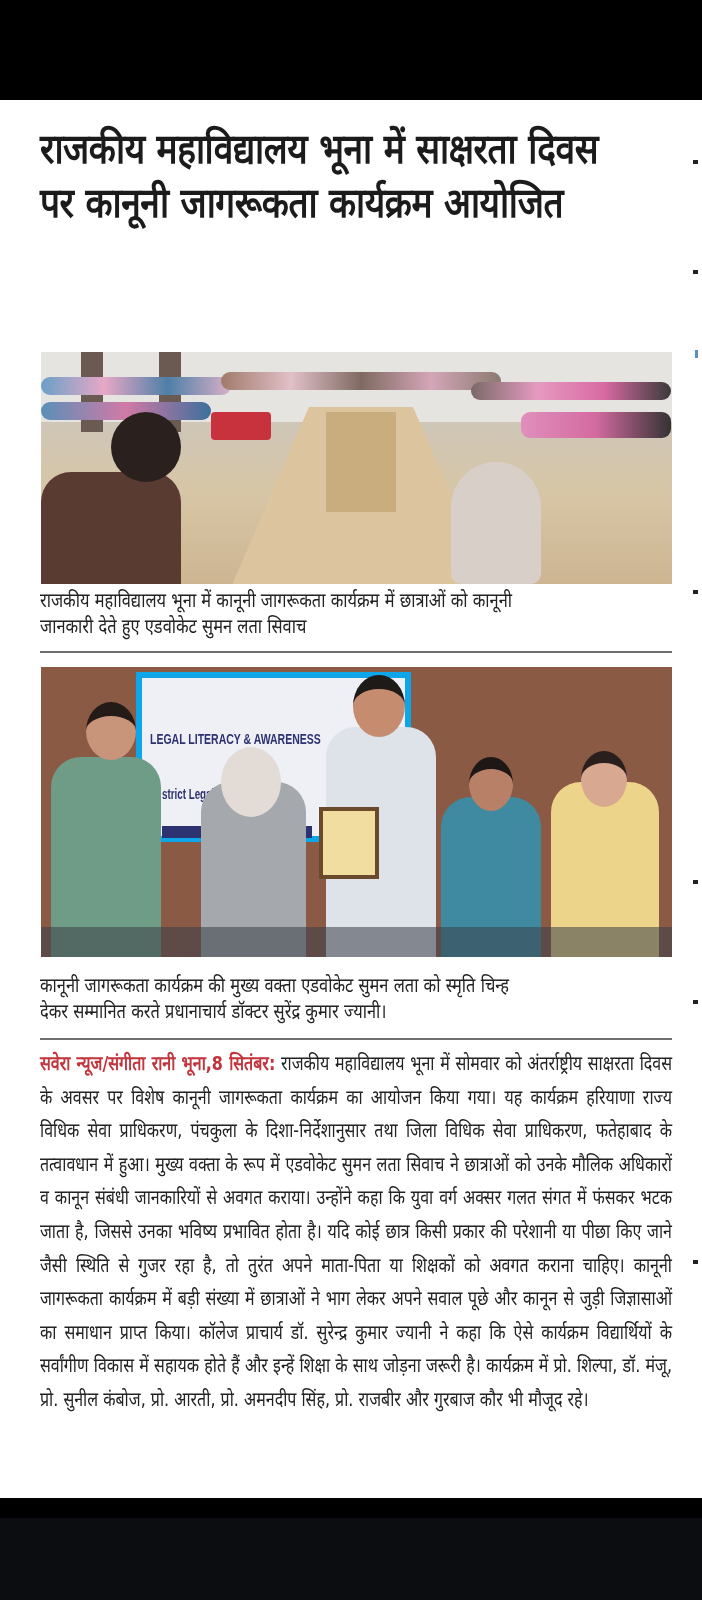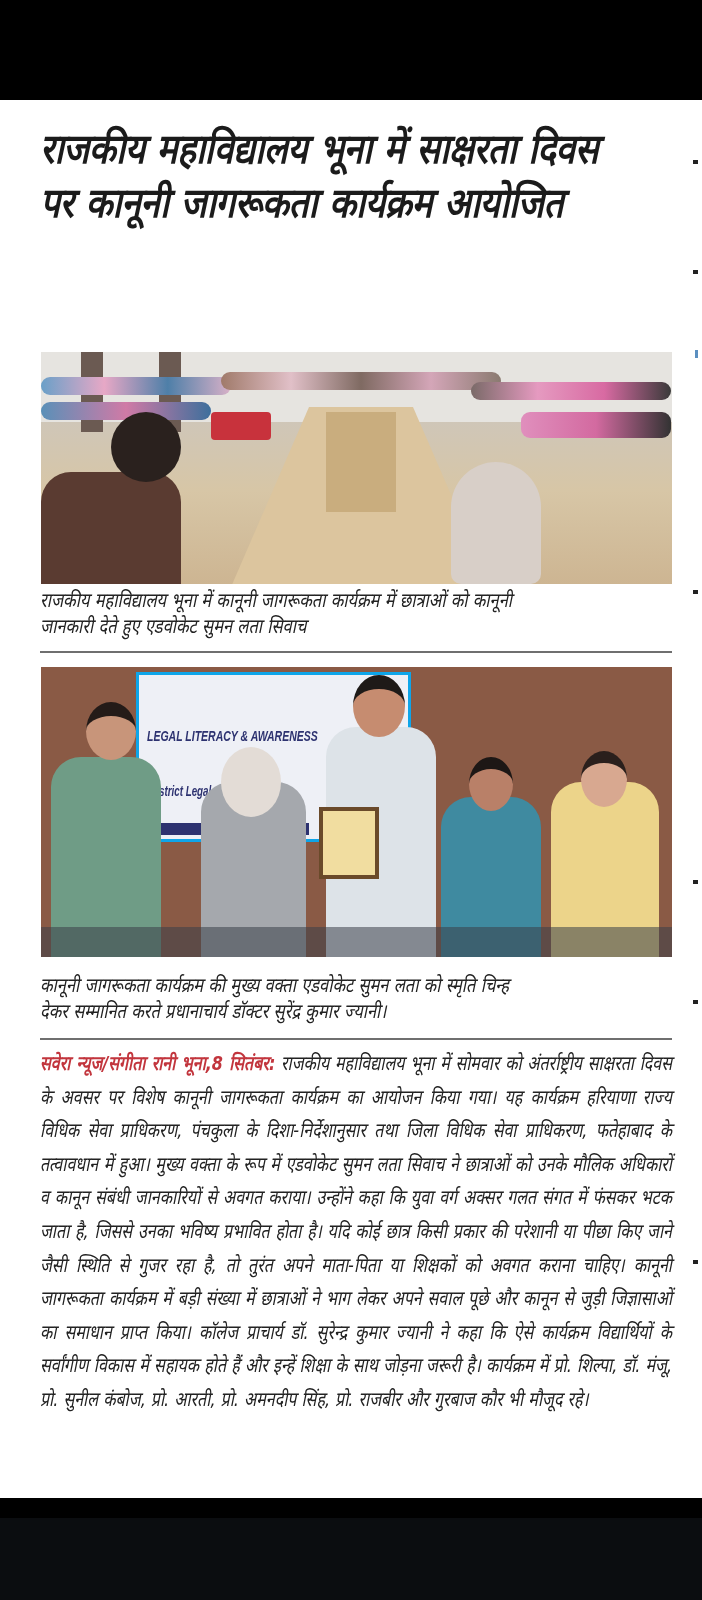--- a/index.html
+++ b/index.html
@@ -3,21 +3,21 @@
   <meta charset="utf-8">
   <style>
     * { box-sizing: border-box; margin: 0; padding: 0; }
     html, body { width: 702px; height: 1600px; background: #000; overflow: hidden; }
     body { font-family: "Liberation Sans", "DejaVu Sans", sans-serif; color: #1c1c1c; position: relative; }
 
     .top-bar { position: absolute; left: 0; top: 0; width: 702px; height: 100px; background: #000; }
     .bottom-bar { position: absolute; left: 0; top: 1498px; width: 702px; height: 102px; background: #0b0d10; }
     .bottom-bar .strip { height: 20px; background: #000; }
 
-    .page { position: absolute; left: 0; top: 100px; width: 702px; height: 1398px; background: #fff; font-style: italic; }
+    .page { position: absolute; left: 0; top: 100px; width: 702px; height: 1398px; background: #fff; }
 
     .edge-marks { position: absolute; right: 0; top: 0; width: 20px; height: 100%; }
     .edge-mark { position: absolute; right: 4px; width: 5px; height: 4px; background: #222; }
     .edge-mark.blue { background: #5b8fc0; height: 8px; width: 3px; }
 
     .headline {
       position: absolute; left: 40px; top: 22px; width: 640px;
       font-family: "DejaVu Sans", "Liberation Sans", sans-serif;
       font-size: 41px; line-height: 54px; color: #1b1b1b; letter-spacing: -0.5px;
       transform: scaleX(0.86); transform-origin: left top; width: 744px;
@@ -52,21 +52,21 @@
     .p1-wall { position:absolute; left:0; top:0; width:100%; height:70px; background:#e6e4e0; }
     .p1-pillar { position:absolute; top:0; width:22px; height:80px; background:#6b5a52; }
     .p1-table { position:absolute; left:190px; top:55px; width:260px; height:180px; background:#dcc59e; clip-path: polygon(30% 0, 70% 0, 100% 100%, 0 100%); }
     .p1-inner { position:absolute; left:285px; top:60px; width:70px; height:100px; background:#c9ad7e; }
     .p1-row { position:absolute; height:18px; border-radius:9px; }
     .p1-chair { position:absolute; left:0; top:120px; width:140px; height:112px; background:#5a3b31; border-radius:30px 30px 0 0; }
     .p1-person { position:absolute; left:70px; top:60px; width:70px; height:70px; background:#2a211e; border-radius:50%; }
     .p1-hijab { position:absolute; left:410px; top:110px; width:90px; height:122px; background:#d8cfc8; border-radius:45px 45px 10px 10px; }
 
     
-    .p2-banner { position:absolute; left:95px; top:5px; width:275px; height:170px; background:#eef0f6; border:3px solid #0ea5e9; }
+    .p2-banner { position:absolute; left:95px; top:5px; width:275px; height:170px; background:#eef0f6; border:6px solid #0ea5e9; }
     .p2-banner-t1 { position:absolute; left:8px; top:52px; font-size:15px; font-weight:bold; color:#2d3270; white-space:nowrap; font-family:"Liberation Sans", sans-serif; transform:scaleX(0.7); transform-origin:left top; }
     .p2-banner-t2 { position:absolute; left:20px; top:108px; font-size:14px; font-weight:bold; color:#2d3270; white-space:nowrap; font-family:"Liberation Sans", sans-serif; transform:scaleX(0.7); transform-origin:left top; }
     .p2-banner-strip { position:absolute; left:20px; top:148px; width:150px; height:12px; background:#2d3270; }
     .p2-fig { position:absolute; bottom:0; border-radius:30px 30px 0 0; }
     .p2-head { position:absolute; border-radius:50%; }
     .p2-plaque { position:absolute; left:278px; top:140px; width:60px; height:72px; background:#f1dda0; border:4px solid #6a4a2a; }
     .p2-table { position:absolute; left:0; bottom:0; width:100%; height:30px; background:#3b4048; opacity:.55; }
   </style>
 </head>
 <body>

